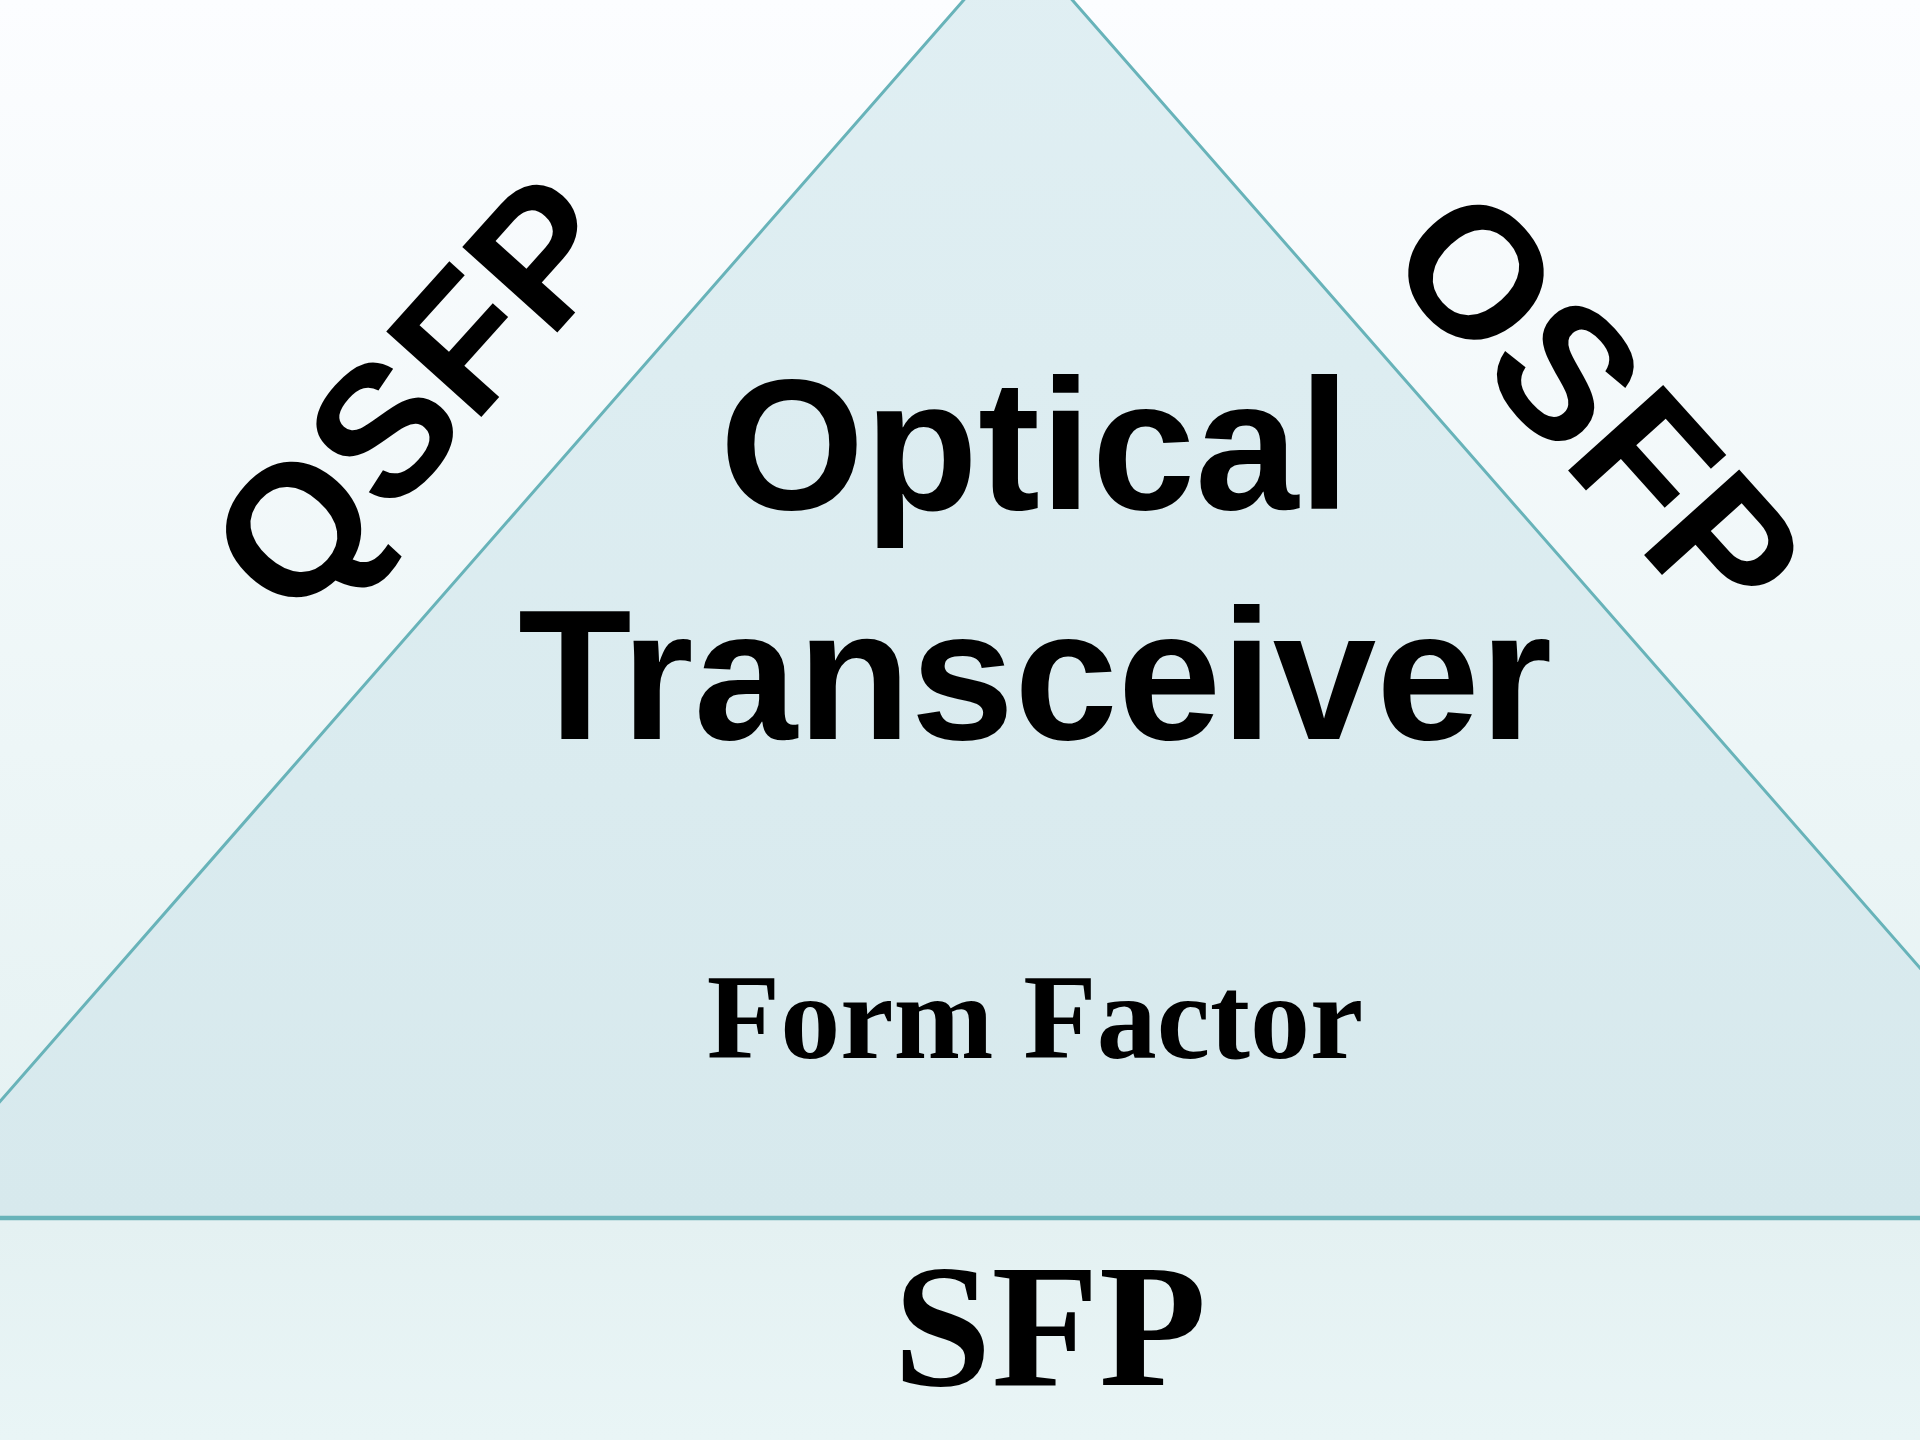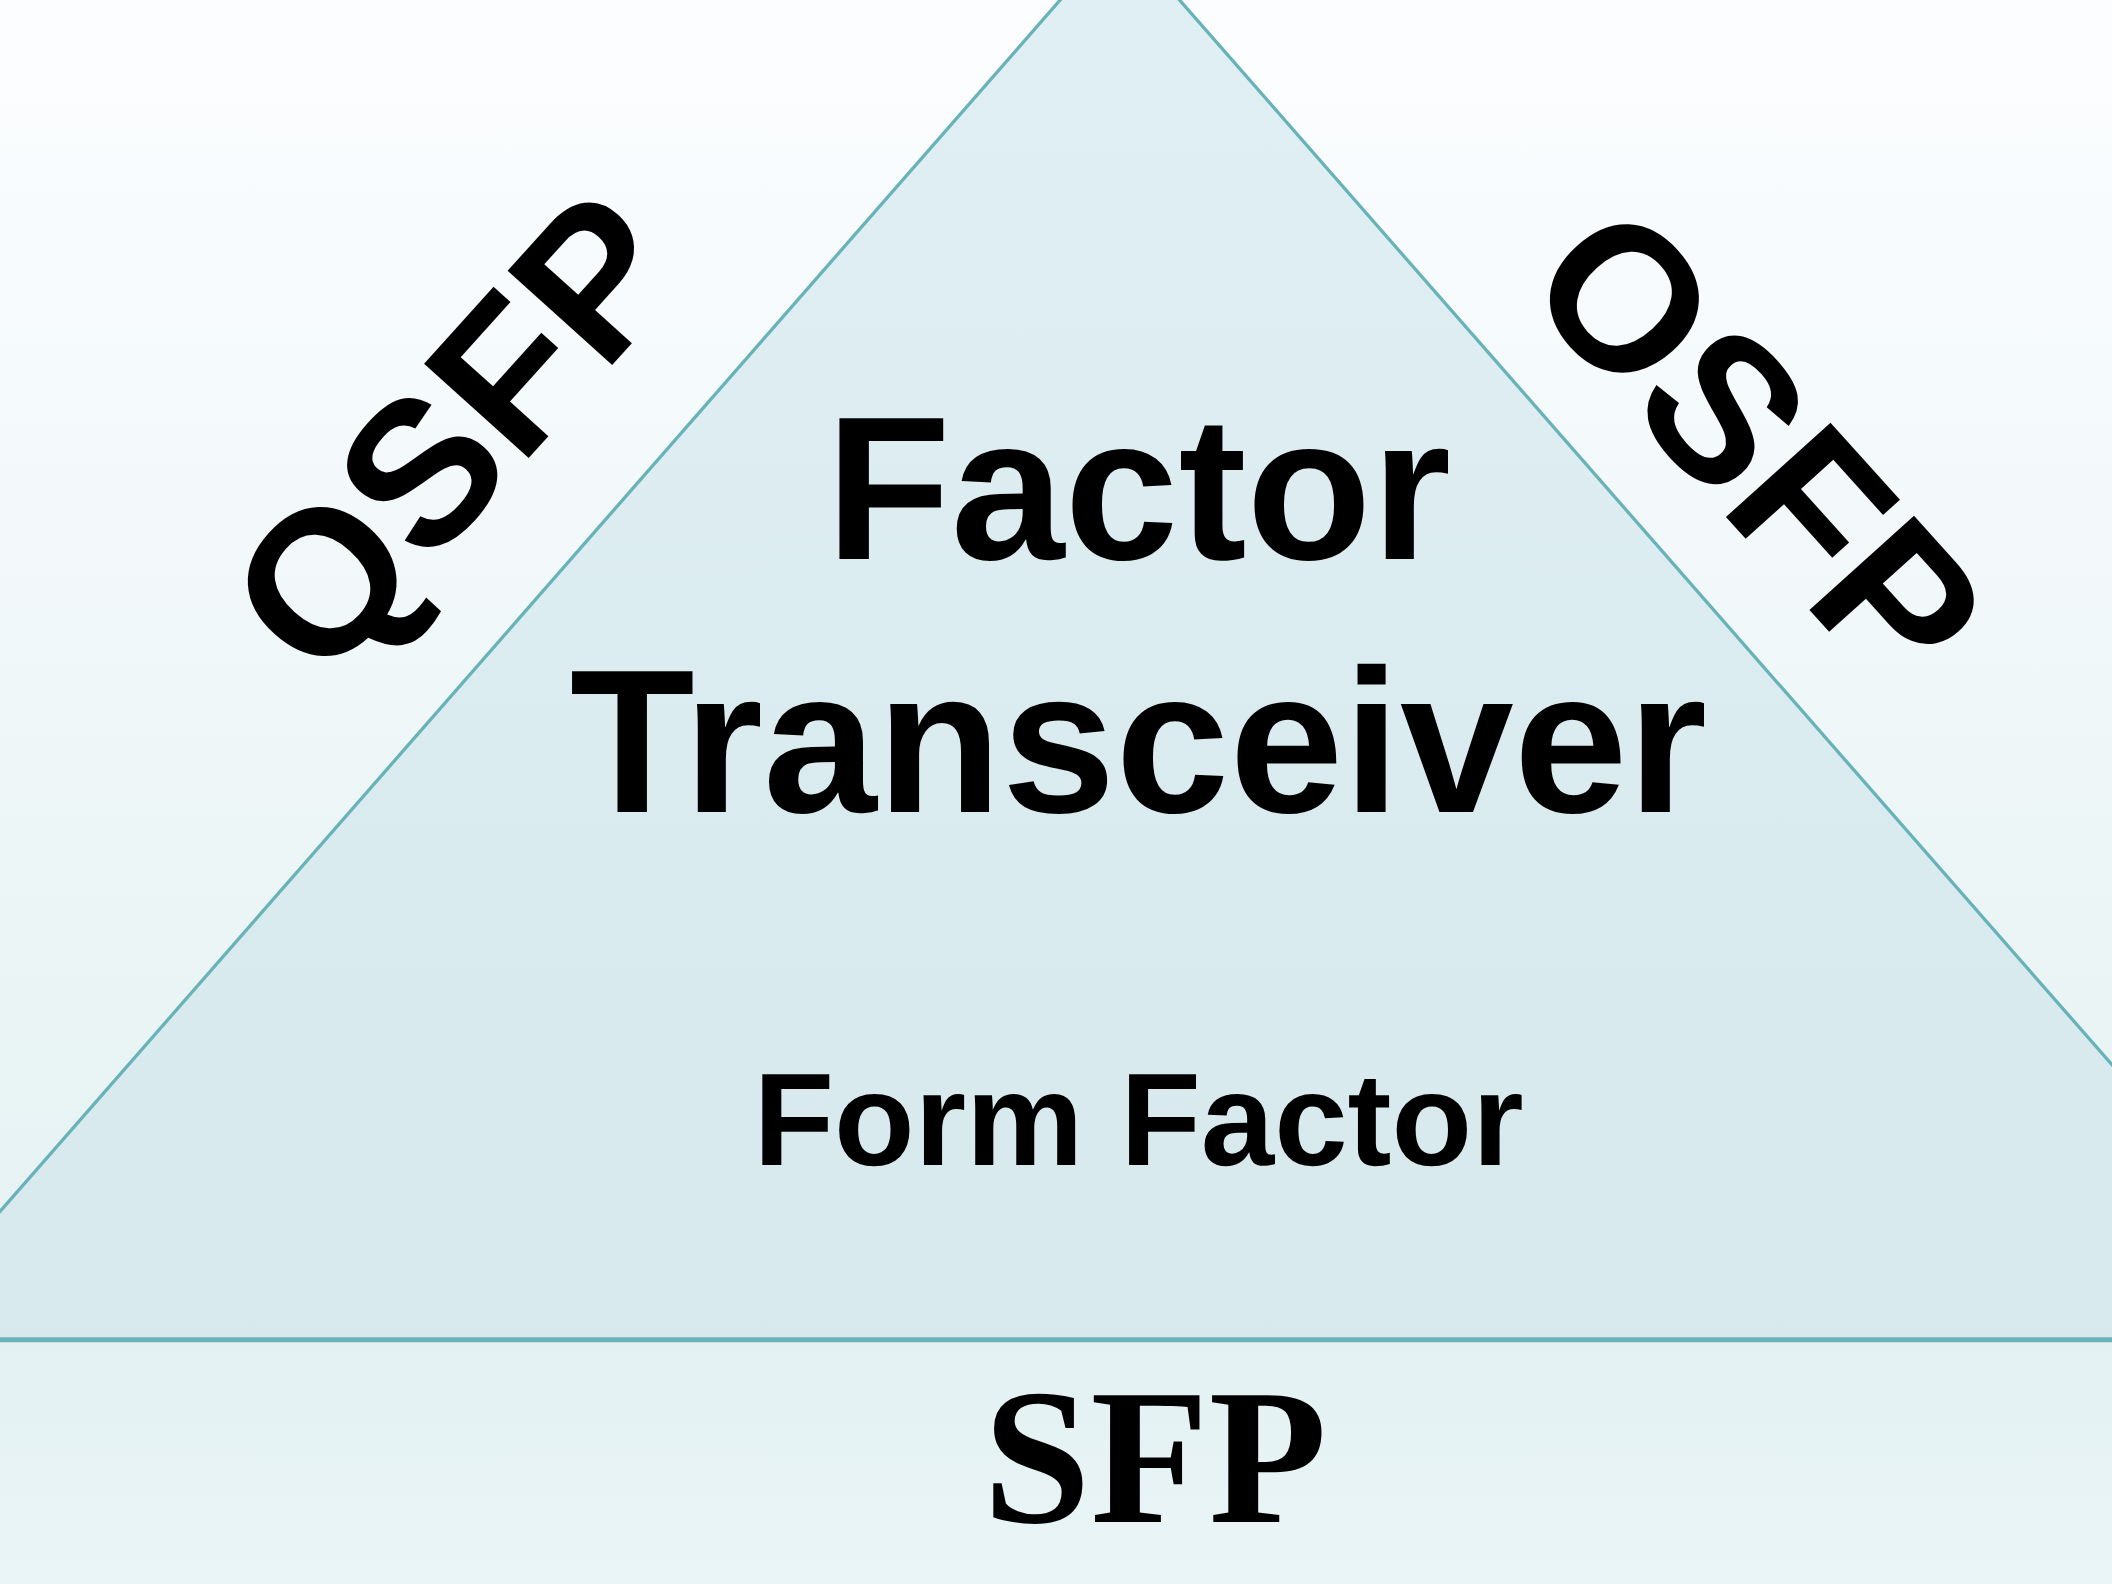--- a/index.html
+++ b/index.html
@@ -54,20 +54,21 @@
     line-height: 230px;
     text-align: center;
   }
   .center-subtitle {
     left: 1035px;
     top: 958px;
     transform: translateX(-50%);
     font-size: 120px;
     line-height: 120px;
     text-align: right;
+    font-family: Liberation Serif, serif;
   }
   .label-sfp {
     left: 1050px;
     top: 1238px;
     transform: translateX(-50%);
     font-size: 176px;
     line-height: 176px;
     font-family: Liberation Serif, serif;
   }
   .label-qsfp {
@@ -95,21 +96,21 @@
       <linearGradient id="triFill" x1="0" y1="0" x2="0" y2="1">
         <stop offset="0" style="stop-color: var(--triangle-fill-top, #e0eff3)"></stop>
         <stop offset="1" style="stop-color: var(--triangle-fill-bottom, #d7e9ed)"></stop>
       </linearGradient>
     </defs>
     <polygon class="tri-shape" points="1018,-62 2139,1218 -102,1218"></polygon>
     <line class="base-line" x1="-10" y1="1218" x2="1930" y2="1218"></line>
   </svg>
 
   <div class="label center-title">
-    <div>Factor</div>
+    <div>Optical</div>
     <div>Transceiver</div>
   </div>
 
   <div class="label center-subtitle">Form Factor</div>
 
   <div class="label label-qsfp">QSFP</div>
 
   <div class="label label-osfp">OSFP</div>
 
   <div class="label label-sfp">SFP</div>

